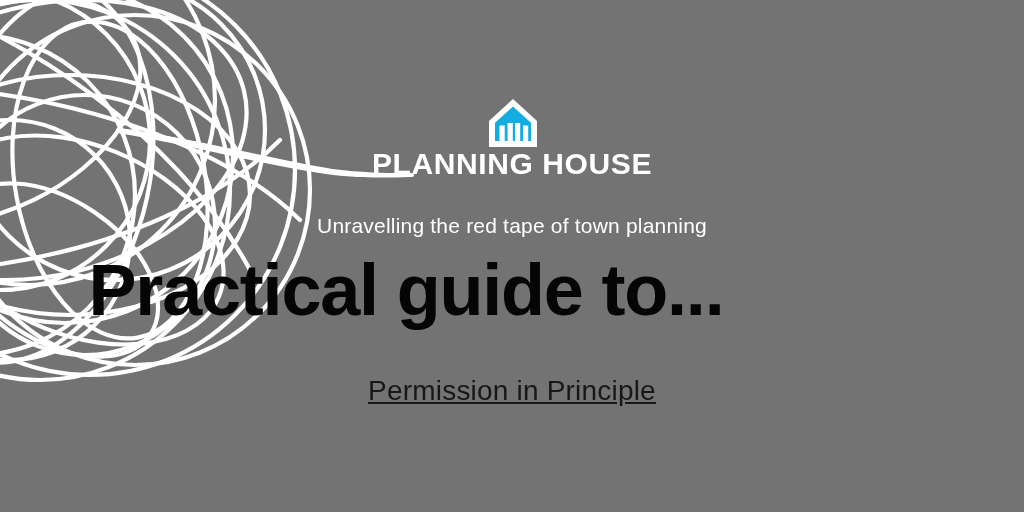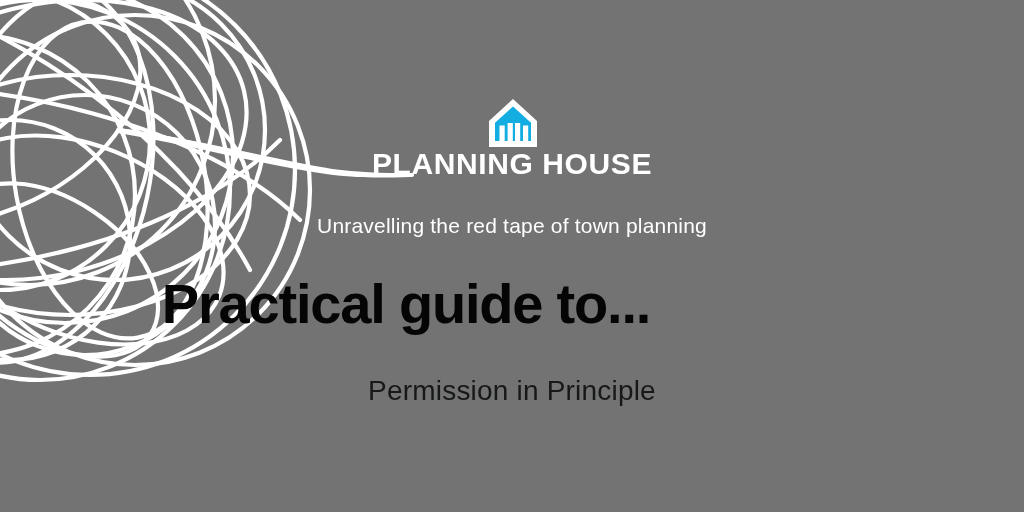--- a/index.html
+++ b/index.html
@@ -74,42 +74,43 @@
     font-weight: 300;
     letter-spacing: 0.2px;
     line-height: 26px;
     white-space: nowrap;
     margin-top: 20px;
   }
   
   #headline {
     position: absolute;
     left: 0;
-    top: 258px;
+    top: 244px;
     width: 812px;
     text-align: center;
     color: #050505;
-    font-size: 56px;
+    font-size: 72px;
     font-weight: bold;
     letter-spacing: -1.2px;
     line-height: 92px;
     white-space: nowrap;
   }
   #subtitle {
     position: absolute;
     left: 0;
     top: 373px;
     width: 1024px;
     text-align: center;
     color: #16181a;
     font-size: 28px;
     font-weight: 300;
     letter-spacing: 0.2px;
     line-height: 36px;
     white-space: nowrap;
+    text-decoration: underline;
   }
 </style>
 </head>
 <body>
 
 <div id="banner">
 
   <svg id="tangle" viewBox="0 0 560 520" fill="none" preserveAspectRatio="none" aria-hidden="true">
     <g stroke="#FFFFFF" stroke-width="4.2" fill="none" stroke-linecap="round">
       <circle cx="210" cy="230" r="205"></circle>

